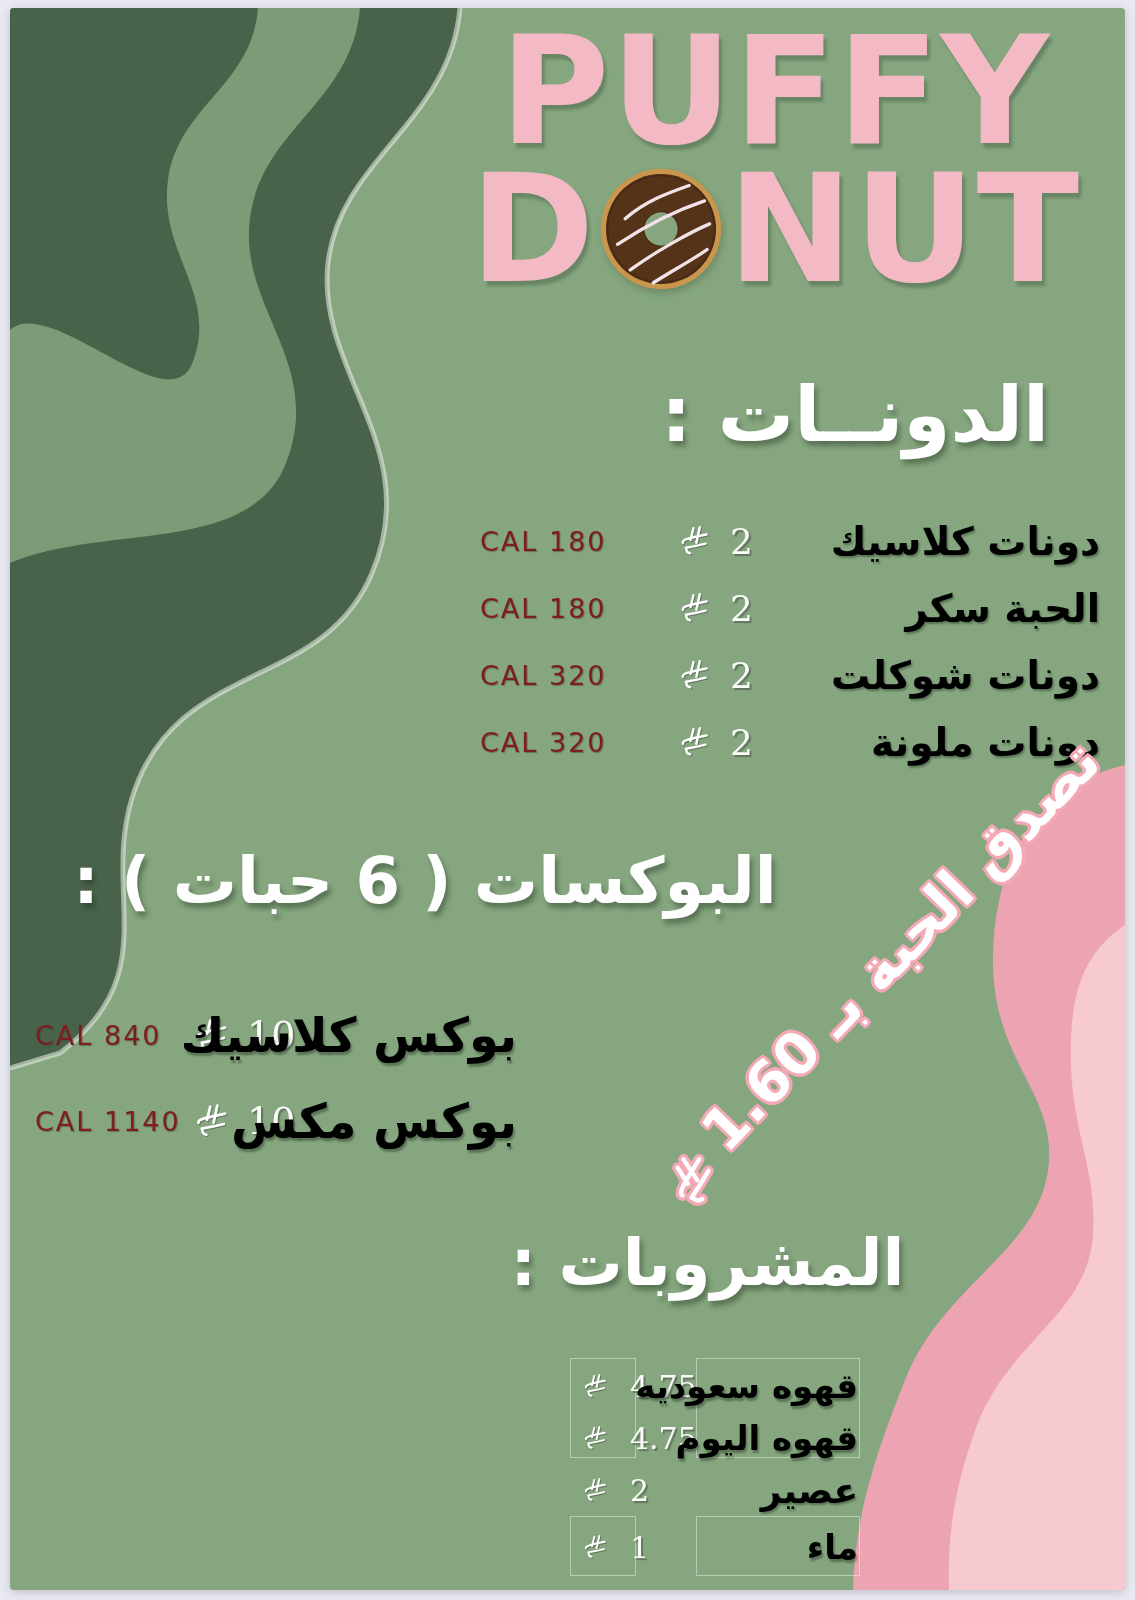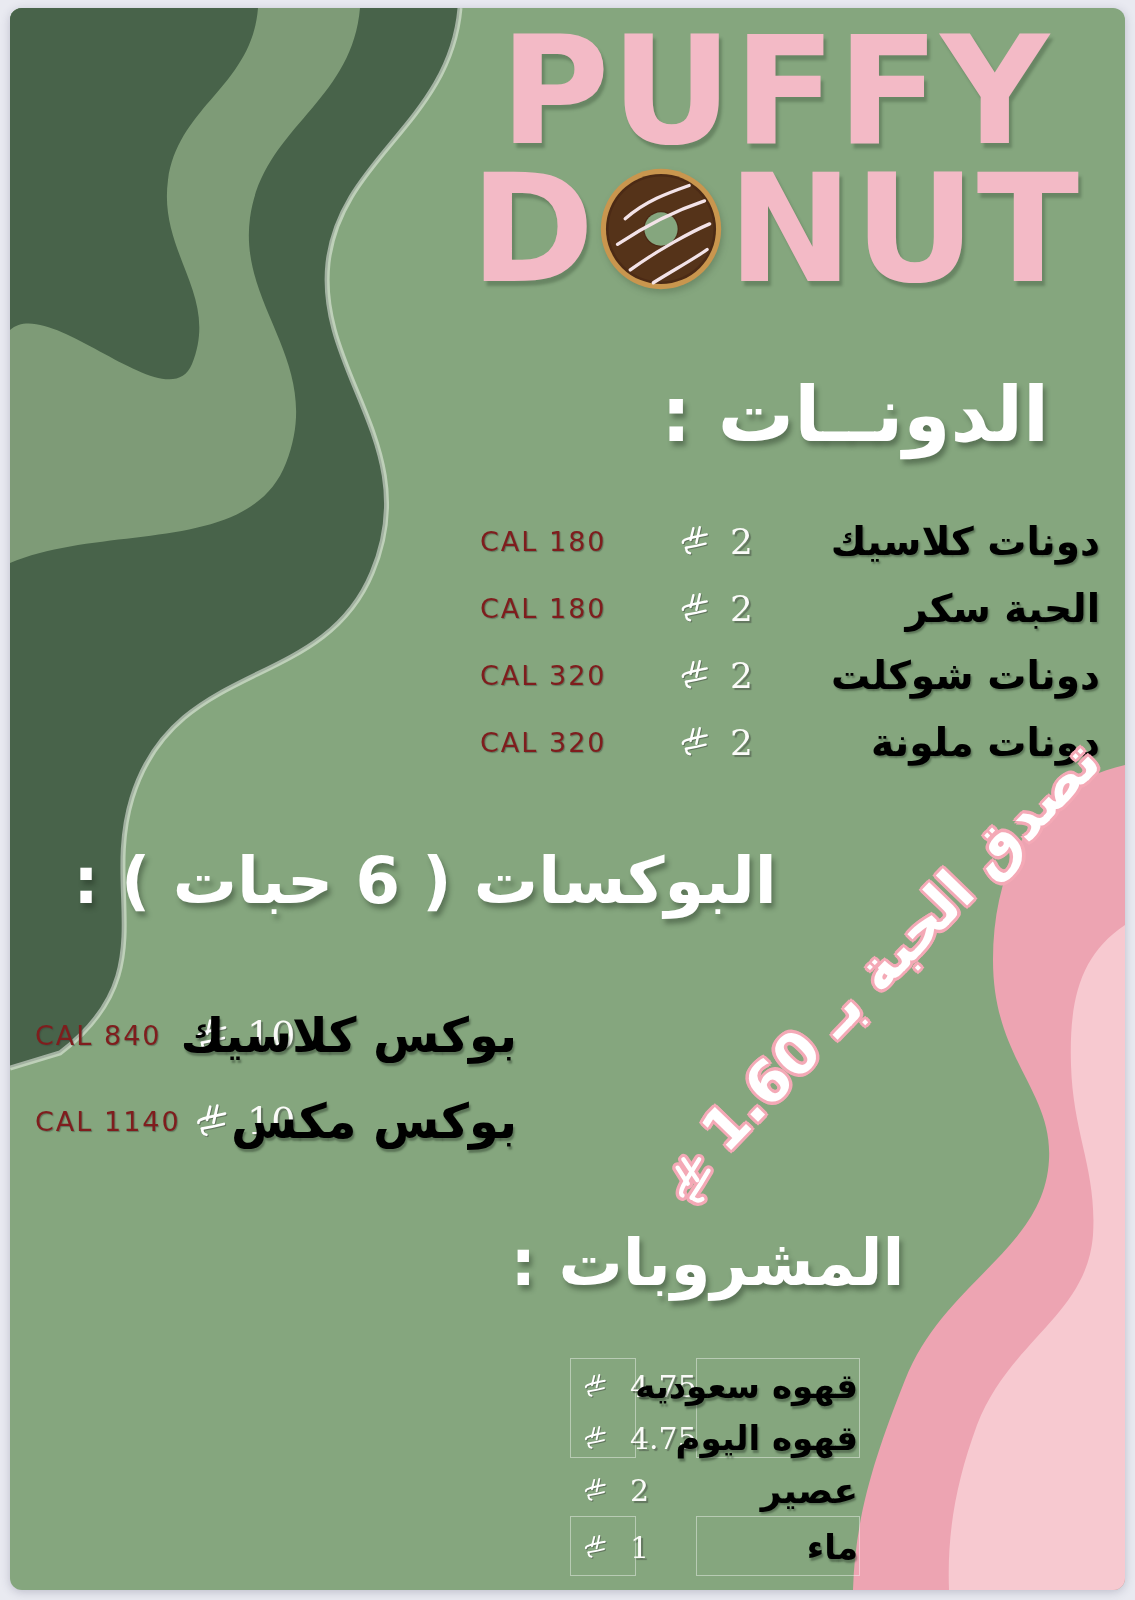--- a/index.html
+++ b/index.html
@@ -1,19 +1,19 @@
 <!DOCTYPE html>
 <html lang="ar"><head>
 <meta charset="utf-8">
 <style>
   html,body{margin:0;padding:0;background:#e9eaf1;font-family:"DejaVu Sans",sans-serif;}
   .stage{width:1135px;height:1600px;position:relative;overflow:hidden;}
   .card{
     position:absolute;left:10px;top:8px;width:1115px;height:1582px;
-    background:#85a67e;border-radius:12px;overflow:hidden;
+    background:#85a67e;border-radius:4px;overflow:hidden;
     box-shadow:0 2px 10px rgba(60,60,90,.25);
   }
   svg{display:block}
   .abs{position:absolute;}
   
   .logo{left:450px;top:14px;width:630px;text-align:center;color:#f3bac6;
         font-weight:800;font-size:150px;line-height:.92;letter-spacing:1px;
         text-shadow:3px 5px 3px rgba(40,60,40,.30);}
   .logo-line2{display:flex;align-items:center;justify-content:center;}
   .donut-img{width:128px;height:136px;margin:0 2px;filter:drop-shadow(2px 4px 3px rgba(40,60,40,.25));}

